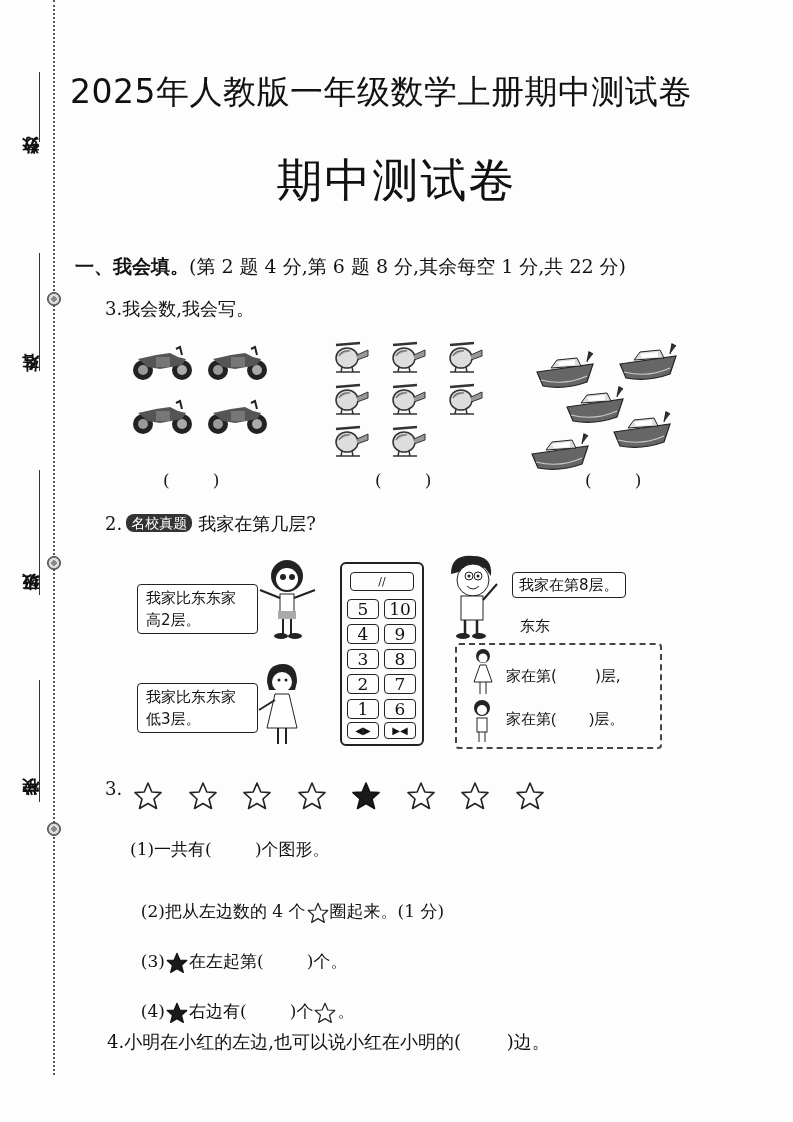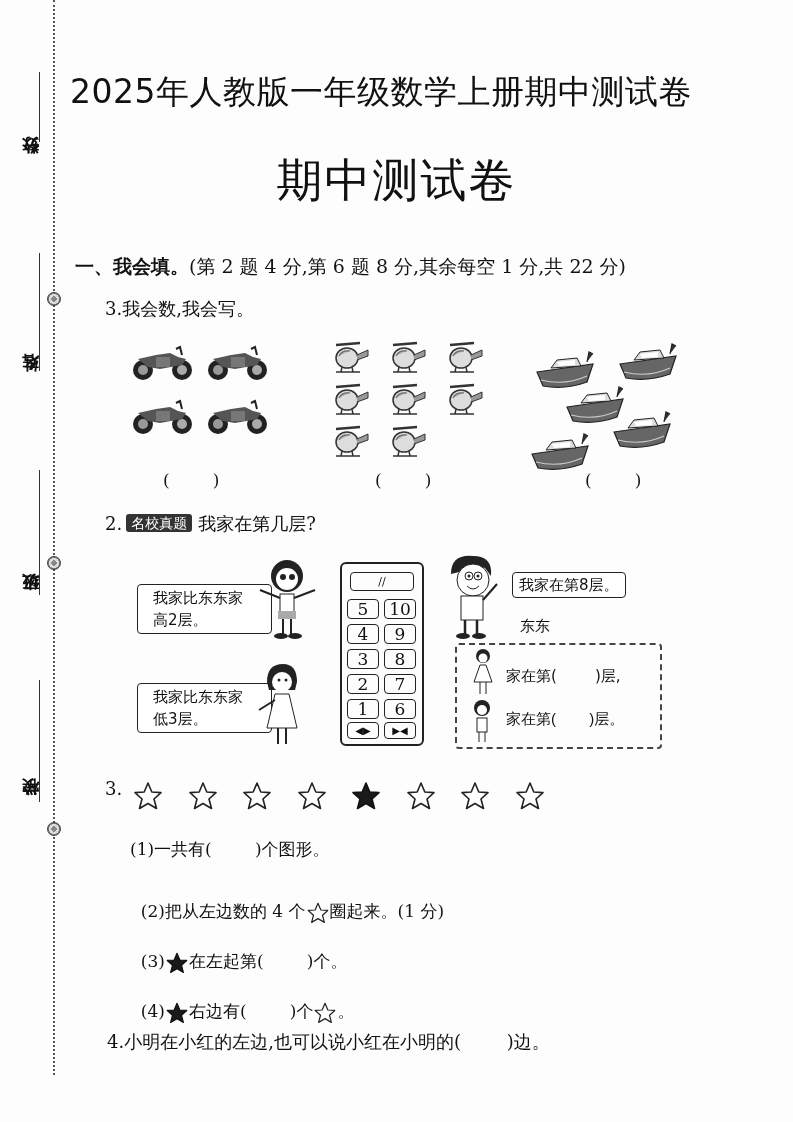--- a/index.html
+++ b/index.html
@@ -16,27 +16,27 @@
 
   .title1 { left:70px; top:70px; width:720px; text-align:left; font-family:"DejaVu Sans",sans-serif;
             font-size:33px; letter-spacing:0.5px; }
   .title2 { left:0; width:793px; top:150px; text-align:center; font-family:"DejaVu Sans",sans-serif;
             font-size:46px; letter-spacing:2px; }
   .sec { left:75px; top:254px; font-size:19px; }
   .sec b { font-family:"DejaVu Sans",sans-serif; font-weight:bold; }
   .q { font-size:18px; }
   .paren { font-size:17px; }
   .badge { background:#333; color:#fff; font-family:"DejaVu Sans",sans-serif; font-size:14px; padding:1px 5px;
-           border-radius:3px; margin:0 6px 0 4px; position:relative; top:-2px; }
+           border-radius:8px; margin:0 6px 0 4px; position:relative; top:-2px; }
   
   .moto { width:64px; height:36px; }
   .heli { width:42px; height:38px; }
   .boat { width:62px; height:42px; }
   .bubble { border:1.5px solid #222; border-radius:4px; font-family:"DejaVu Sans",sans-serif; font-size:15px;
-            padding:2px 15px; line-height:22px; background:#fff; }
+            padding:2px 8px; line-height:22px; background:#fff; }
   .elev { border:2px solid #222; border-radius:6px; width:78px; height:180px; }
   .ebtn { position:absolute; width:30px; height:18px; border:1.5px solid #222; border-radius:4px;
           font-size:17px; line-height:18px; text-align:center; }
   .dash { border:2px dashed #444; border-radius:4px; }
   .star { width:32px; height:32px; }
   .sub { left:130px; font-size:17px; }
   .istar { display:inline-block; width:24px; height:24px; vertical-align:middle; }
 </style>
 </head>
 <body>

